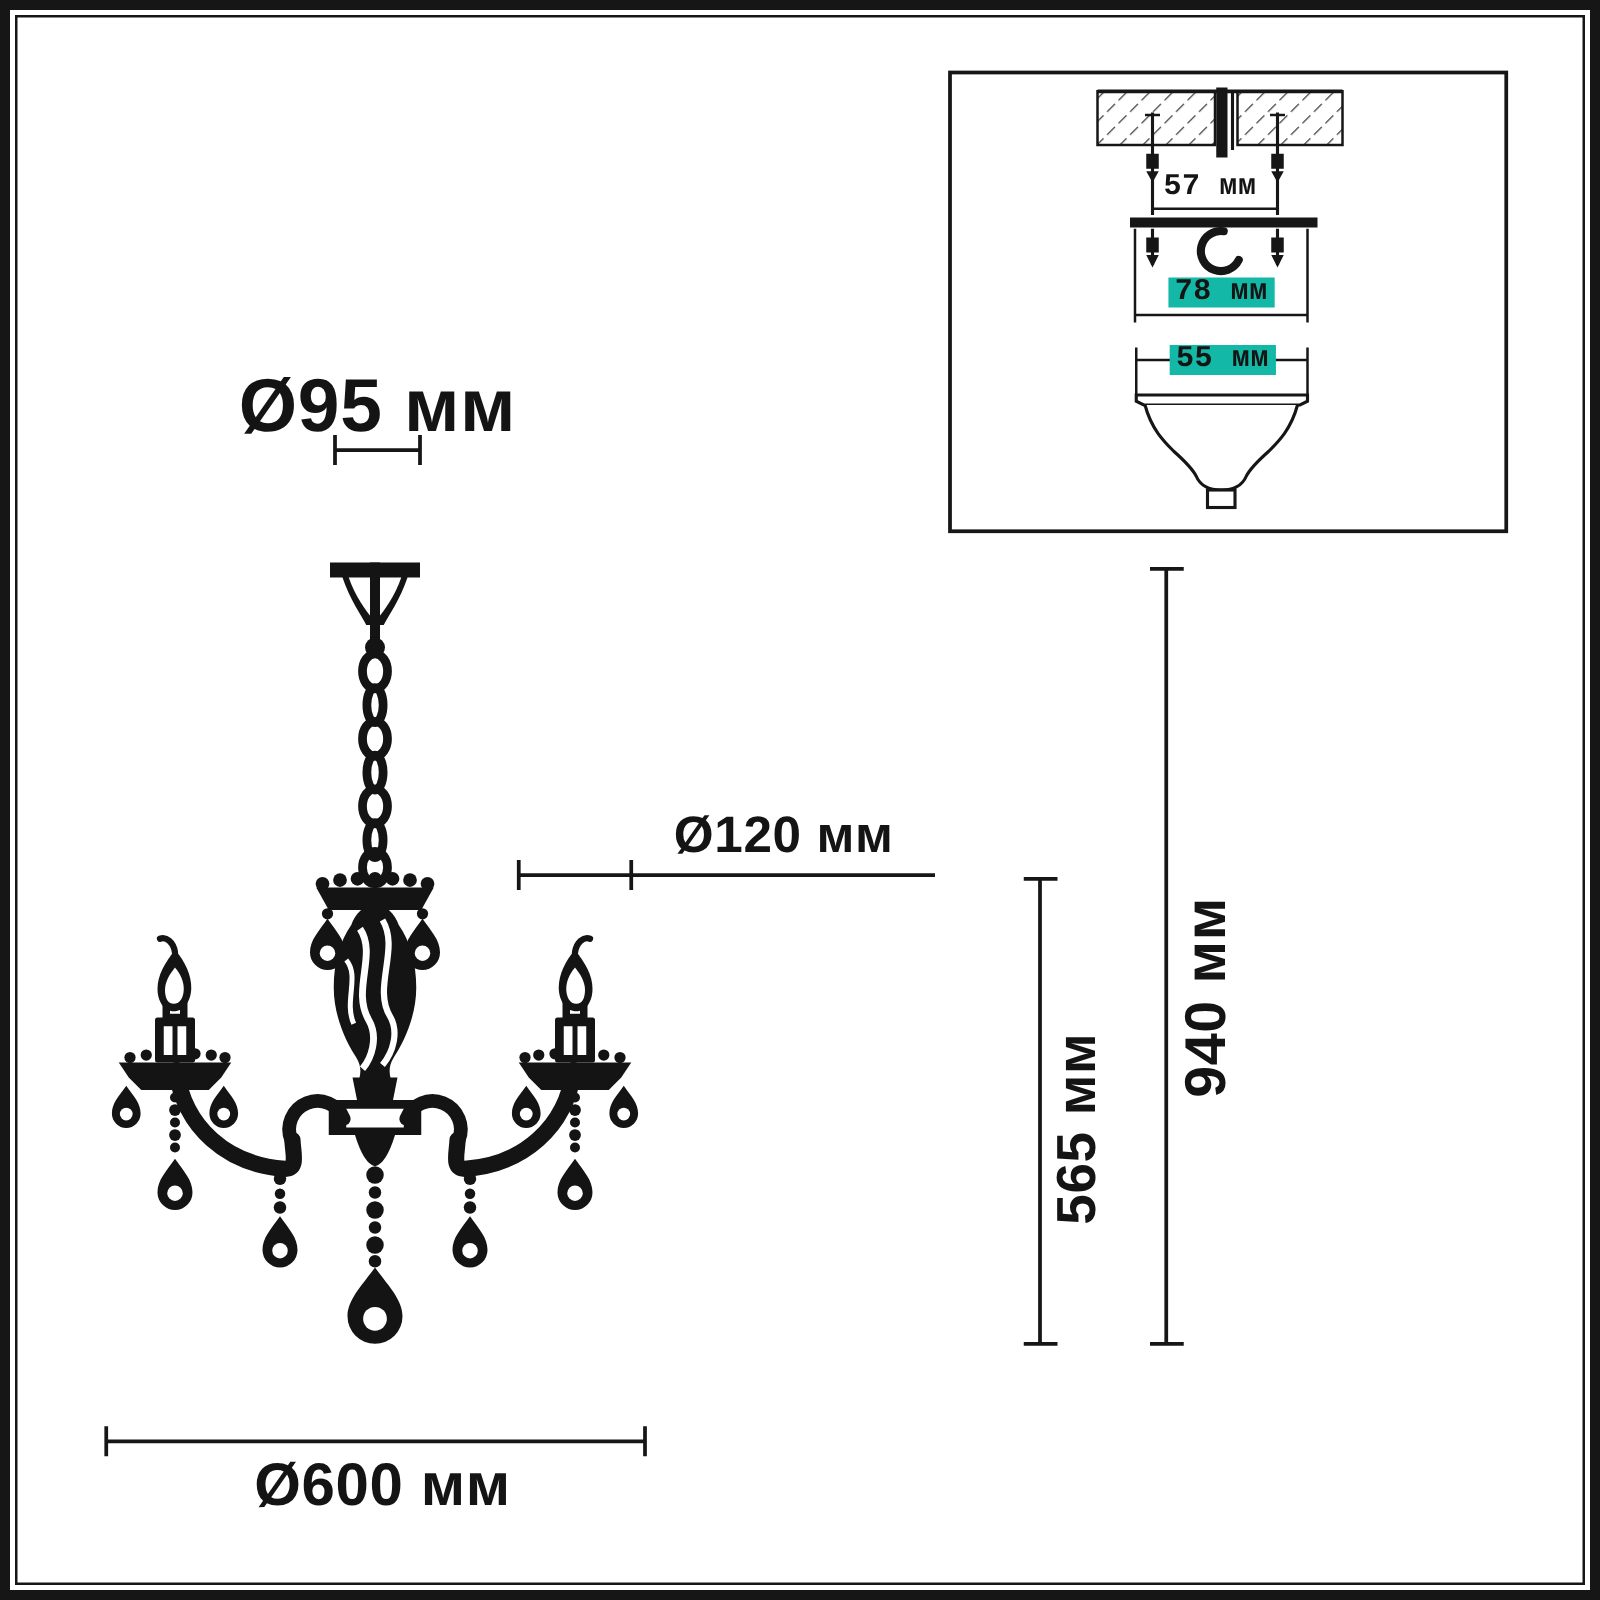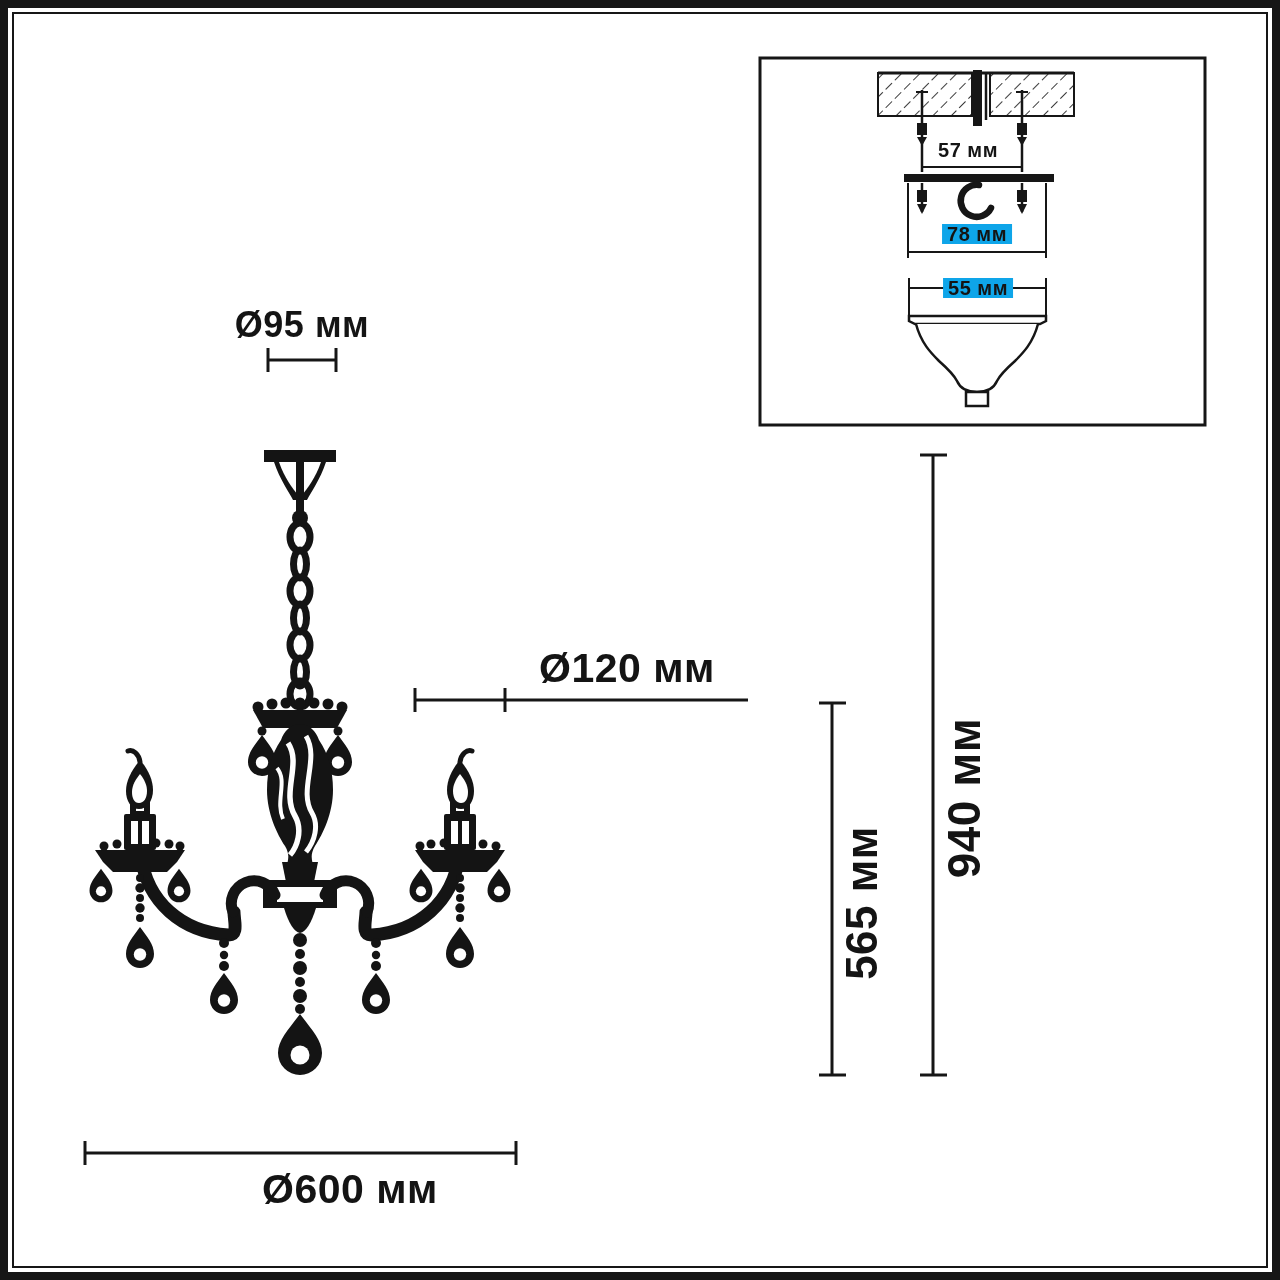--- a/index.html
+++ b/index.html
@@ -8,27 +8,27 @@
     font-family:"Liberation Sans",sans-serif;overflow:hidden;
   }
   .frame-outer{position:absolute;inset:0;border:8px solid #161616;pointer-events:none;z-index:5;}
   .frame-inner{position:absolute;inset:12px;border:2px solid #161616;pointer-events:none;z-index:5;}
   .canvas-svg{position:absolute;left:0;top:0;width:1280px;height:1280px;}
   .lbl{
     position:absolute;color:#141414;font-weight:bold;white-space:nowrap;
     transform:translate(-50%,-50%);letter-spacing:0.5px;line-height:1;z-index:3;
   }
   .lbl.rot{transform:translate(-50%,-50%) rotate(-90deg);}
-  .lbl.masked{background:#0ea5e9;padding:0 5px;}
-  .sz-main{font-size:36px;}
+  .lbl.masked{background:#14b8a6;padding:0 5px;}
+  .sz-main{font-size:60px;}
   .sz-120{font-size:41px;}
-  .sz-600{font-size:41px;margin-left:44px;}
+  .sz-600{font-size:48px;}
   .sz-565{font-size:44px;}
   .sz-940{font-size:46px;}
-  .sz-inset{font-size:20px;}
+  .sz-inset{font-size:24px;font-family:Liberation Mono, monospace;}
 </style>
 </head>
 <body>
 
 <div class="stage">
   <div class="frame-outer"></div>
   <div class="frame-inner"></div>
 
   <svg class="canvas-svg" viewBox="0 0 1280 1280">
     <defs>

